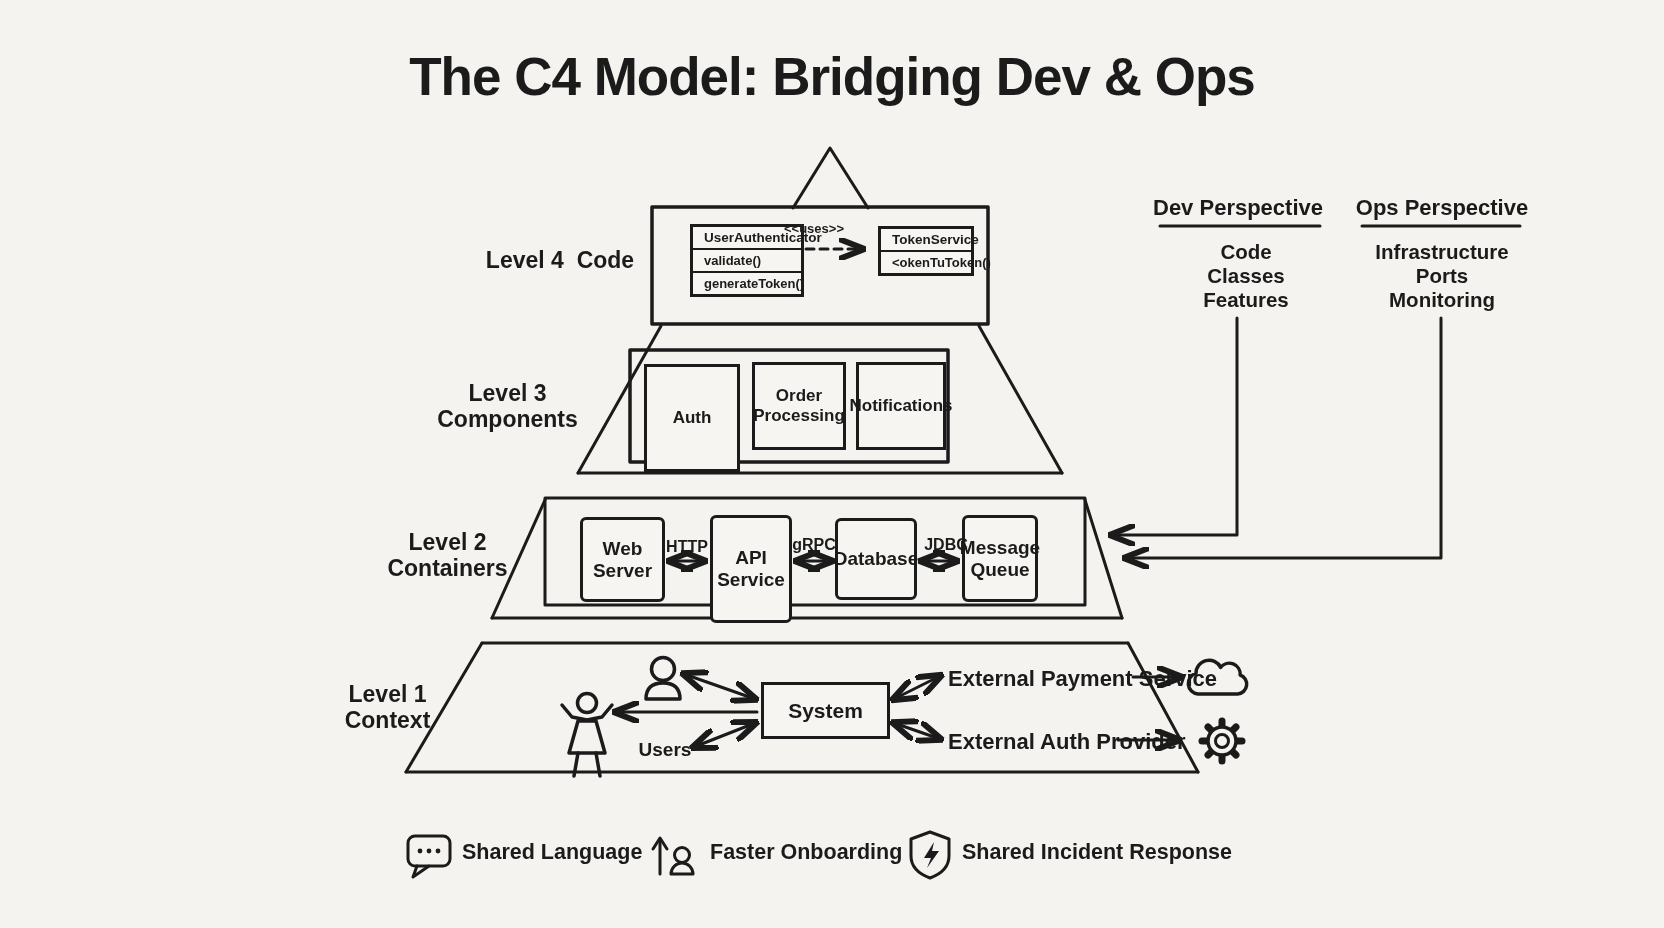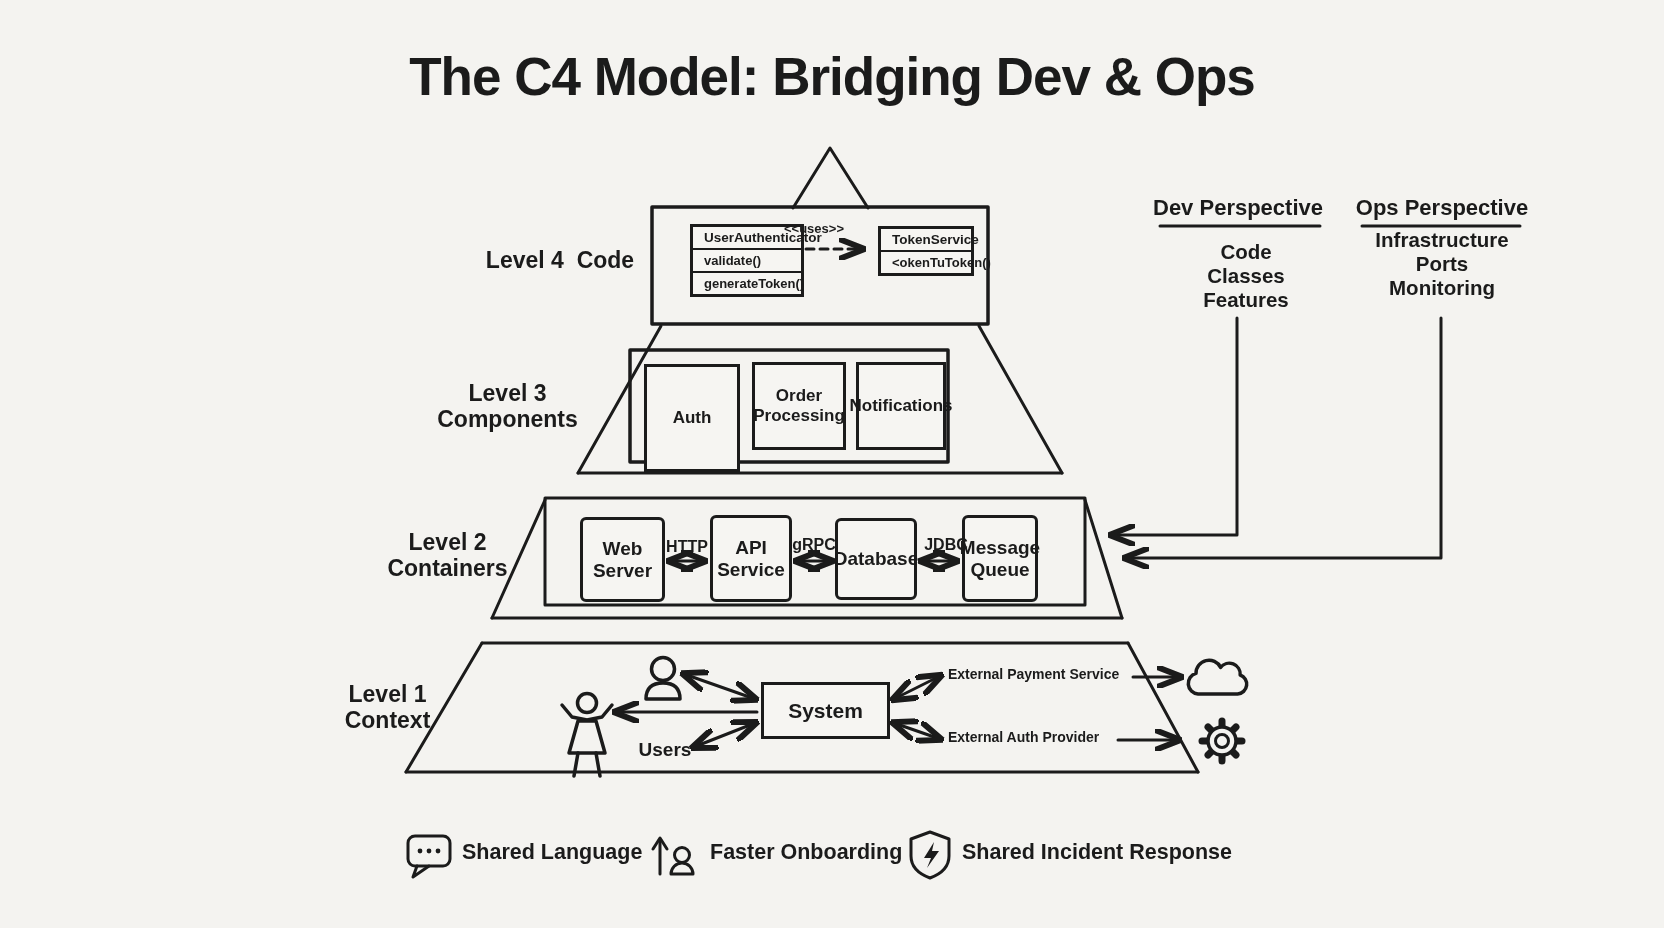--- a/index.html
+++ b/index.html
@@ -23,21 +23,21 @@
     font-weight:bold;box-sizing:border-box;
   }
   .l3box{font-size:17px;line-height:20px;border-width:3.5px;}
   .l2box{font-size:19px;line-height:22px;border-radius:6px;}
   .sysbox{font-size:21px;}
   .clsbox{position:absolute;border:3px solid #1b1b1b;background:#f6f5f2;box-sizing:border-box;}
   .clsrow{font-weight:bold;padding:3px 11px;}
   .clsrow.hdr{text-align:center;font-size:13.5px;}
   .clsrow.mth{font-size:13px;border-top:2.5px solid #1b1b1b;}
   .proto{font-size:16px;font-weight:bold;width:60px;text-align:center;}
-  .ext{font-size:14px;font-weight:bold;white-space:nowrap;}
+  .ext{font-size:22px;font-weight:bold;white-space:nowrap;}
   .persp-h{font-size:22px;font-weight:bold;width:180px;text-align:center;}
   .persp-items{width:180px;text-align:center;font-size:20.5px;font-weight:bold;line-height:24px;}
   .persp-items div{margin-bottom:0;}
   .legend-label{font-size:21.5px;font-weight:bold;white-space:nowrap;}
   svg{position:absolute;left:0;top:0;}
 </style>
 </head>
 <body>
 
 <svg width="1664" height="928" viewBox="0 0 1664 928">
@@ -165,40 +165,40 @@
   <div class="clsrow hdr">TokenService</div>
   <div class="clsrow mth">&lt;okenTuToken()</div>
 </div>
 <div class="abs ctr" style="left:778px;top:221px;width:72px;font-size:13px;font-weight:bold;">&lt;&lt;uses&gt;&gt;</div>
 
 <div class="box l3box" style="left:644px;top:364px;width:96px;height:108px;">Auth</div>
 <div class="box l3box" style="left:752px;top:362px;width:94px;height:88px;">Order Processing</div>
 <div class="box l3box" style="left:856px;top:362px;width:90px;height:88px;">Notifications</div>
 
 <div class="box l2box" style="left:580px;top:517px;width:85px;height:85px;">Web Server</div>
-<div class="box l2box" style="left:710px;top:515px;width:82px;height:87px;">API Service</div>
+<div class="box l2box" style="left:710px;top:515px;width:82px;height:108px;">API Service</div>
 <div class="box l2box" style="left:835px;top:518px;width:82px;height:82px;">Database</div>
 <div class="box l2box" style="left:962px;top:515px;width:76px;height:87px;">Message Queue</div>
 <div class="abs proto" style="left:657px;top:538px;">HTTP</div>
 <div class="abs proto" style="left:784px;top:536px;">gRPC</div>
 <div class="abs proto" style="left:916px;top:536px;">JDBC</div>
 
 <div class="box sysbox" style="left:761px;top:682px;width:129px;height:57px;">System</div>
 <div class="abs ctr" style="left:636px;top:739px;width:58px;font-size:19px;font-weight:bold;">Users</div>
 <div class="abs ext" style="left:948px;top:666px;">External Payment Service</div>
 <div class="abs ext" style="left:948px;top:729px;">External Auth Provider</div>
 
 <div class="abs persp-h" style="left:1148px;top:195px;">Dev Perspective</div>
 <div class="abs persp-items" style="left:1156px;top:240px;">
   <div>Code</div>
   <div>Classes</div>
   <div>Features</div>
 </div>
 <div class="abs persp-h" style="left:1352px;top:195px;">Ops Perspective</div>
-<div class="abs persp-items" style="left:1352px;top:228px;">
+<div class="abs persp-items" style="left:1352px;top:240px;">
   <div>Infrastructure</div>
   <div>Ports</div>
   <div>Monitoring</div>
 </div>
 
 <div class="abs legend-label" style="left:462px;top:840px;">Shared Language</div>
 <div class="abs legend-label" style="left:710px;top:840px;">Faster Onboarding</div>
 <div class="abs legend-label" style="left:962px;top:840px;">Shared Incident Response</div>
 
 </body></html>

